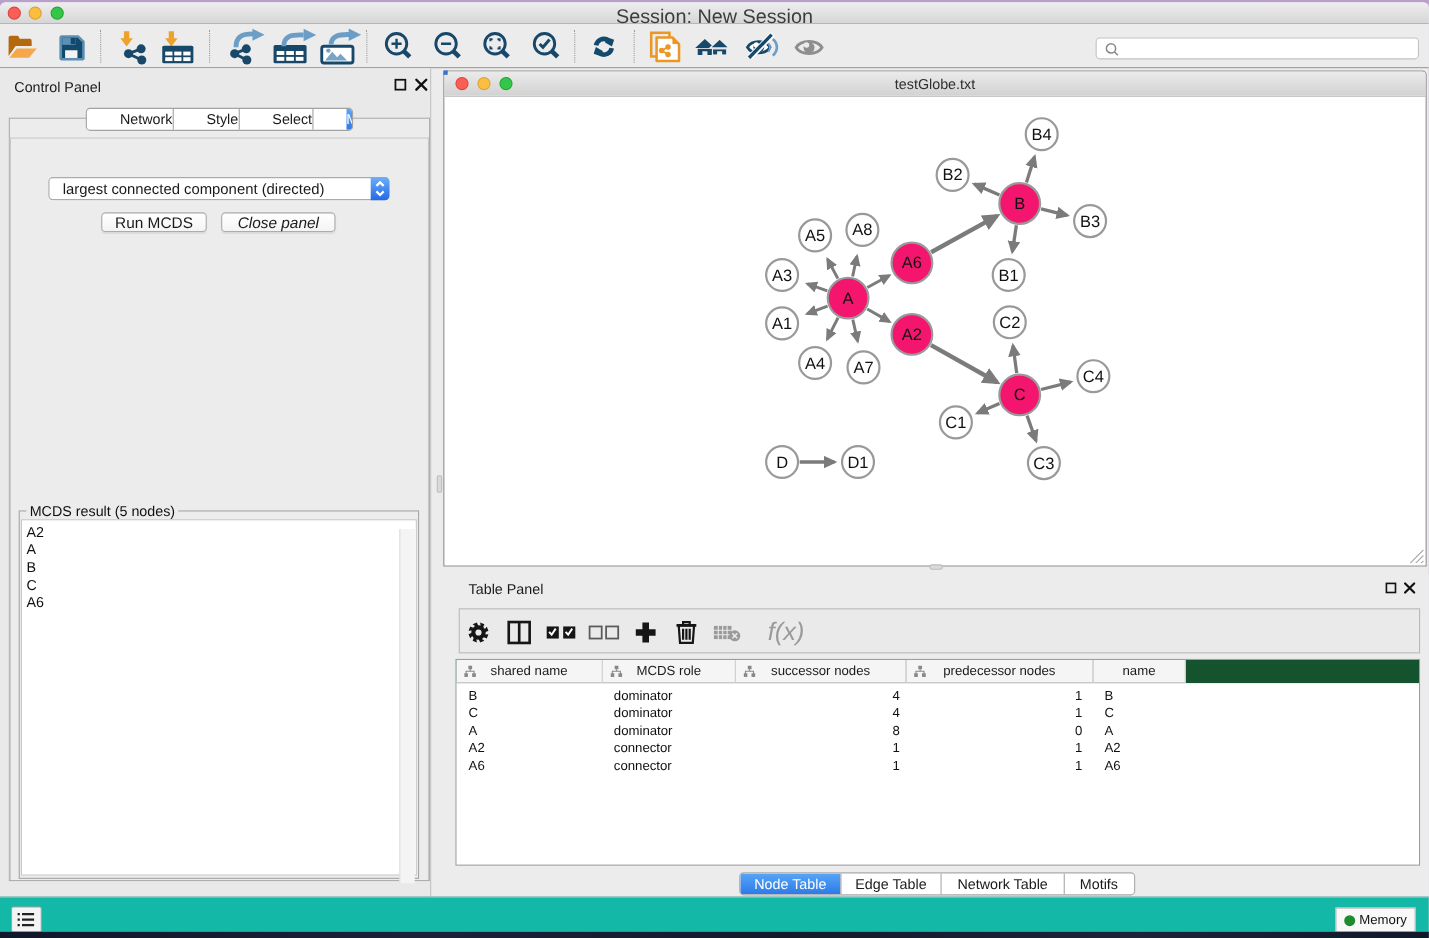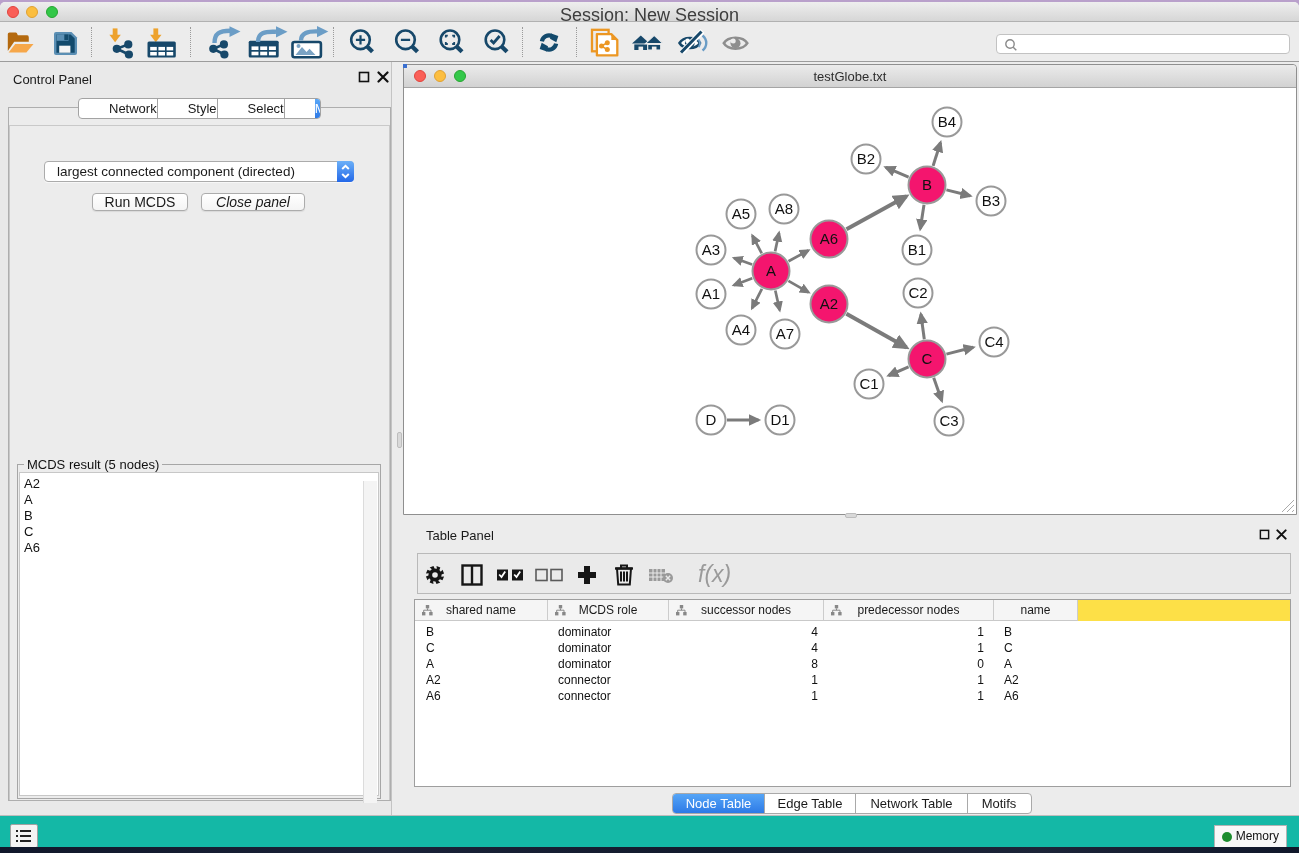--- a/index.html
+++ b/index.html
@@ -42,21 +42,21 @@
 #nettitle { position:absolute; left:0; top:0; width:892px; height:23px; background:linear-gradient(#ebebeb,#d2d2d2); border-bottom:1px solid #a5a5a5; border-radius:4px 4px 0 0; }
 #nettitle .t1 { left:10px; top:5px; background:#fa5f57; border:0.5px solid #e0443e; }
 #nettitle .t2 { left:30px; top:5px; background:#fcbe40; border:0.5px solid #dfa133; }
 #nettitle .t3 { left:50px; top:5px; background:#34c84a; border:0.5px solid #27a532; }
 #nettitletext { position:absolute; top:4px; width:100%; text-align:center; font-size:13px; color:#2e2e2e; }
 
 #tp { position:absolute; left:403px; top:520px; width:896px; height:293px; background:#ececec; }
 #tptitle { position:absolute; left:23px; top:6px; font-size:13px; color:#1a1a1a; }
 #tptoolbar { position:absolute; left:14px; top:31px; width:874px; height:41px; background:#eaeaea; border:1px solid #b9b9b9; }
 #ttable { position:absolute; left:11px; top:77px; width:877px; height:188px; background:#fff; border:1px solid #9e9e9e; }
-#thead { position:absolute; left:0; top:0; width:875px; height:21px; background:#fde047; }
+#thead { position:absolute; left:0; top:0; width:875px; height:21px; background:#14532d; }
 .hcell { position:absolute; top:0; height:21px; background:#f5f5f5; border-right:1px solid #cccccc; border-bottom:1px solid #c9c9c9; font-size:12px; color:#1a1a1a; text-align:center; line-height:20px; }
 .trow { position:absolute; font-size:12px; color:#111; height:16px; line-height:16px; }
 #tabbar { position:absolute; left:269px; top:271px; width:360px; height:21px; display:flex; background:#fff; border:1px solid #a9a9a9; border-radius:4px; overflow:hidden; }
 #tabbar div { font-size:13px; color:#1a1a1a; text-align:center; line-height:20px; border-right:1px solid #a9a9a9; }
 #tabbar div:first-child { background:linear-gradient(#55a5f7,#2d7ae6); color:#fff; border-right:1px solid #a9a9a9; }
 #tabbar div:last-child { border-right:none; }
 svg text { font-family:"Liberation Sans", sans-serif; }
 </style>
 </head>
 <body>

